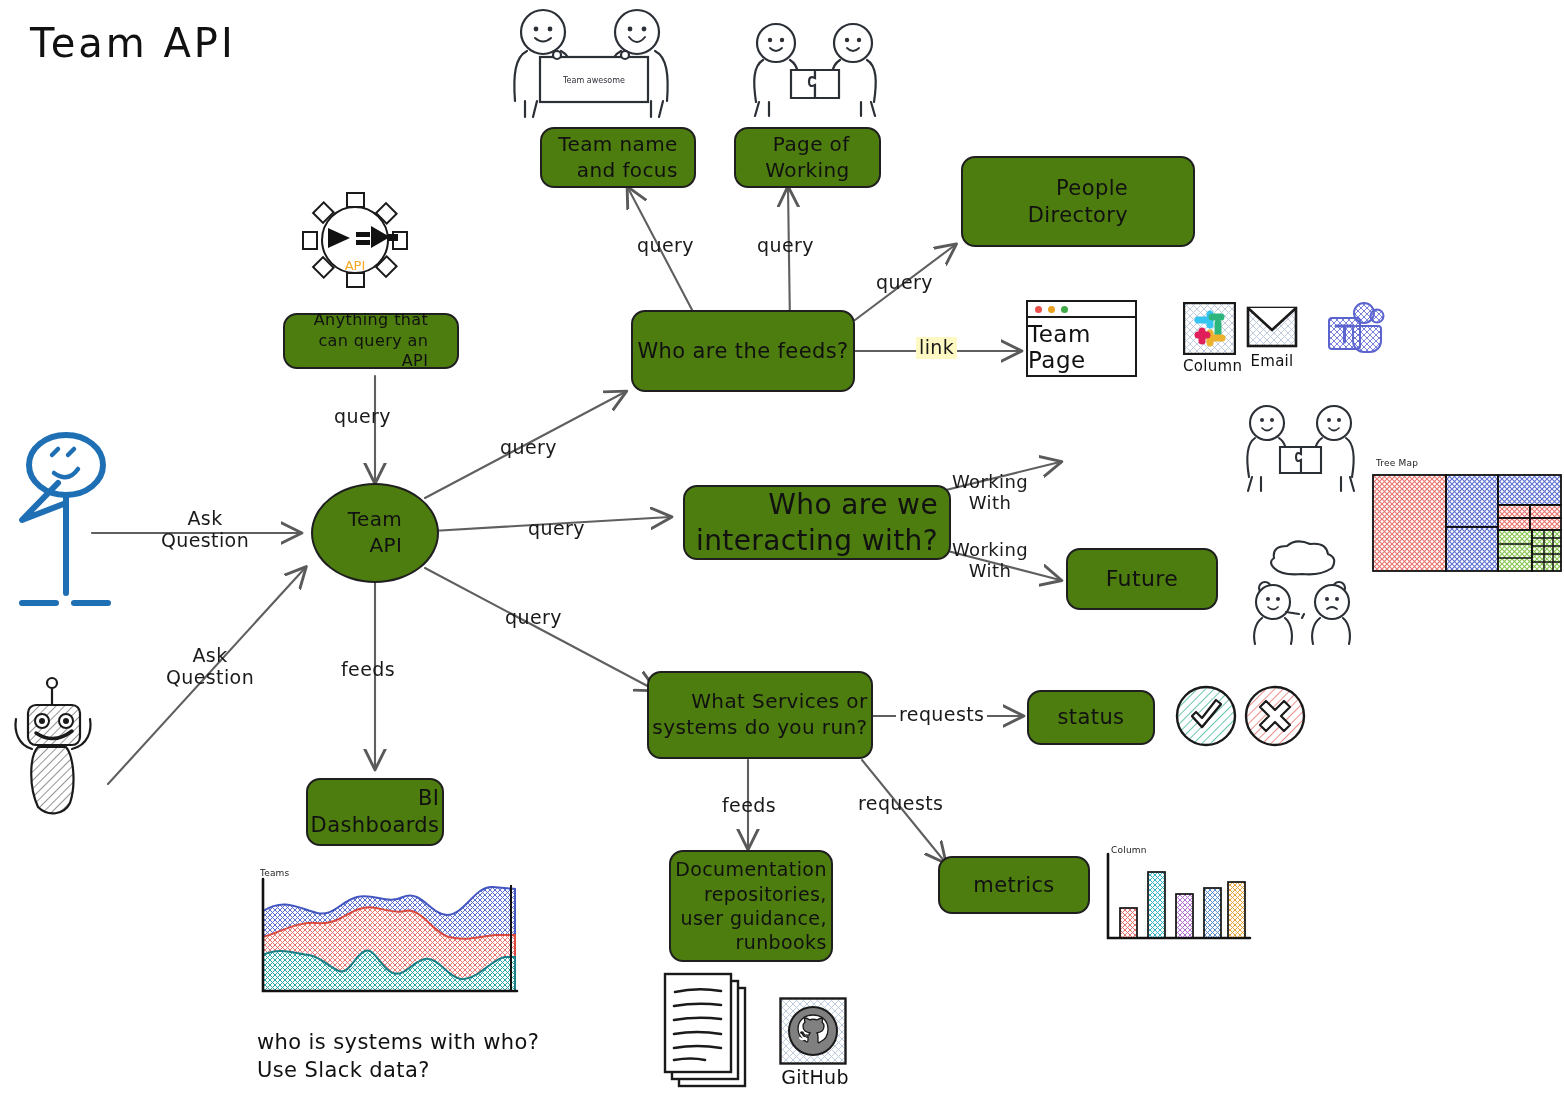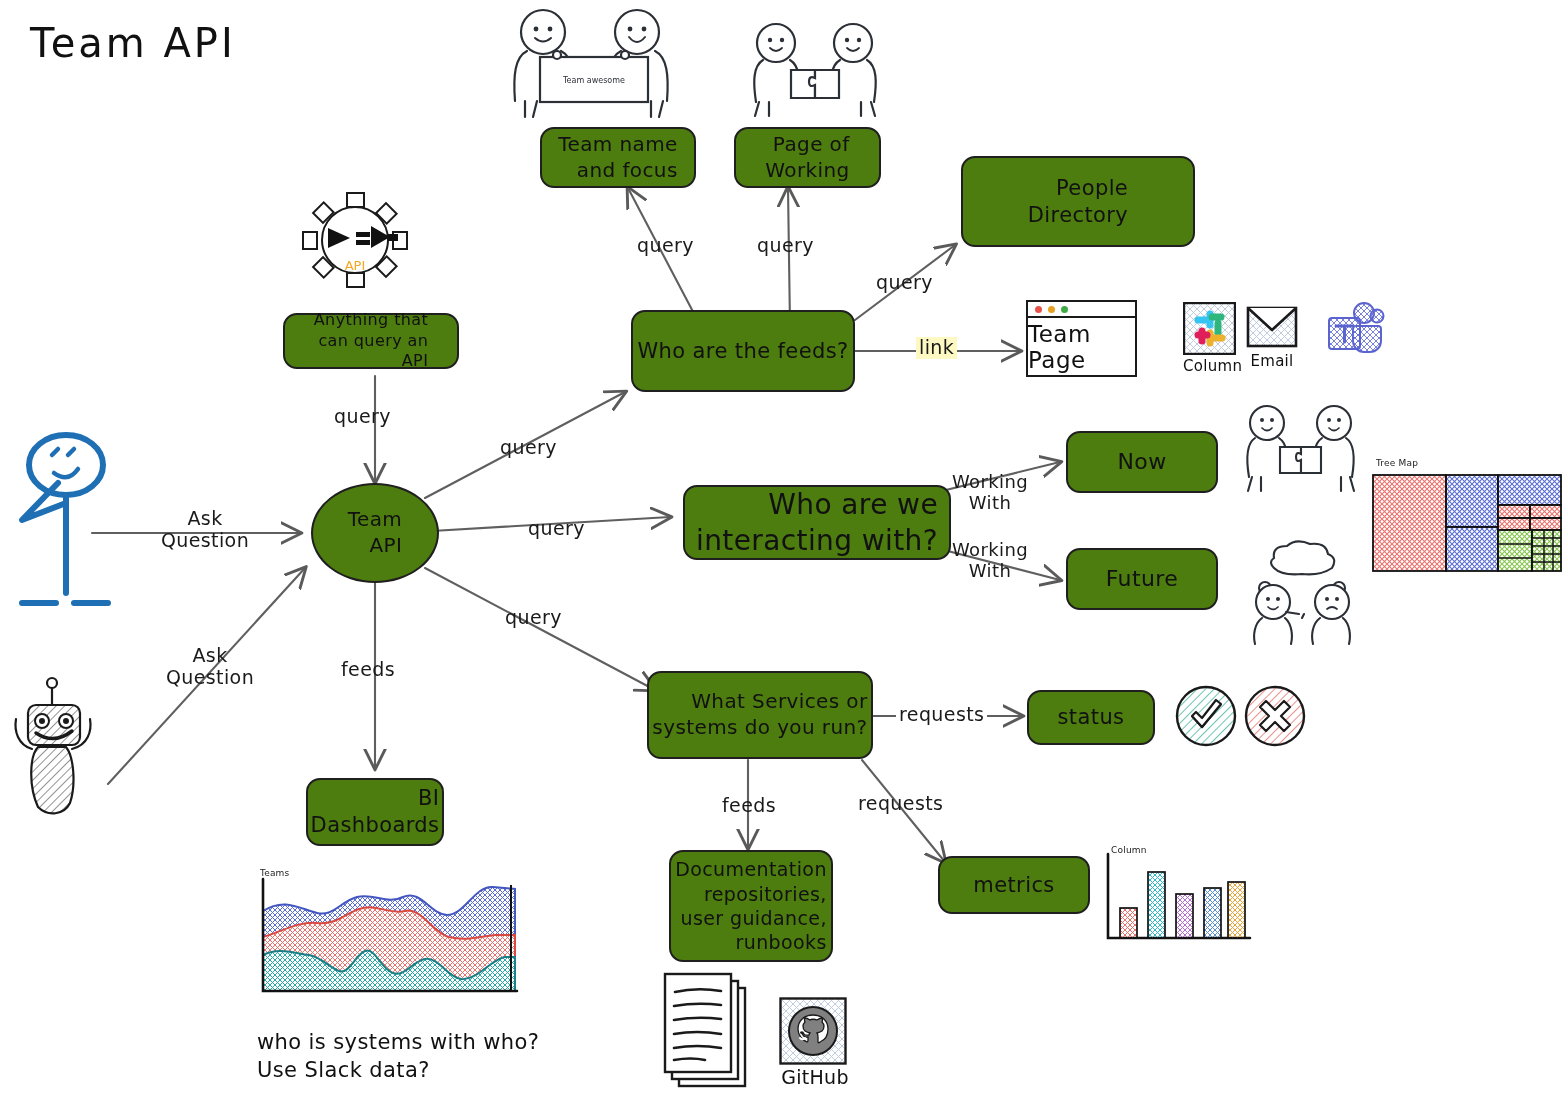--- a/index.html
+++ b/index.html
@@ -215,23 +215,20 @@
   <div class="node round hand" style="left:311px; top:483px; width:128px; height:100px; font-size:20px;">
     <span class="node-label">Team
 API</span>
   </div>
 
   <div class="node hand" style="left:683px; top:485px; width:268px; height:75px; font-size:28px;">
     <span class="node-label">Who are we
 interacting with?</span>
   </div>
 
-  <div class="node hand" style="left:1066px; top:431px; width:152px; height:62px; font-size:22px;">
-    <span class="node-label">Now</span>
-  </div>
 
   <div class="node hand" style="left:1066px; top:548px; width:152px; height:62px; font-size:22px;">
     <span class="node-label">Future</span>
   </div>
 
   <div class="node hand" style="left:306px; top:778px; width:138px; height:68px; font-size:21px;">
     <span class="node-label">BI
 Dashboards</span>
   </div>
 

